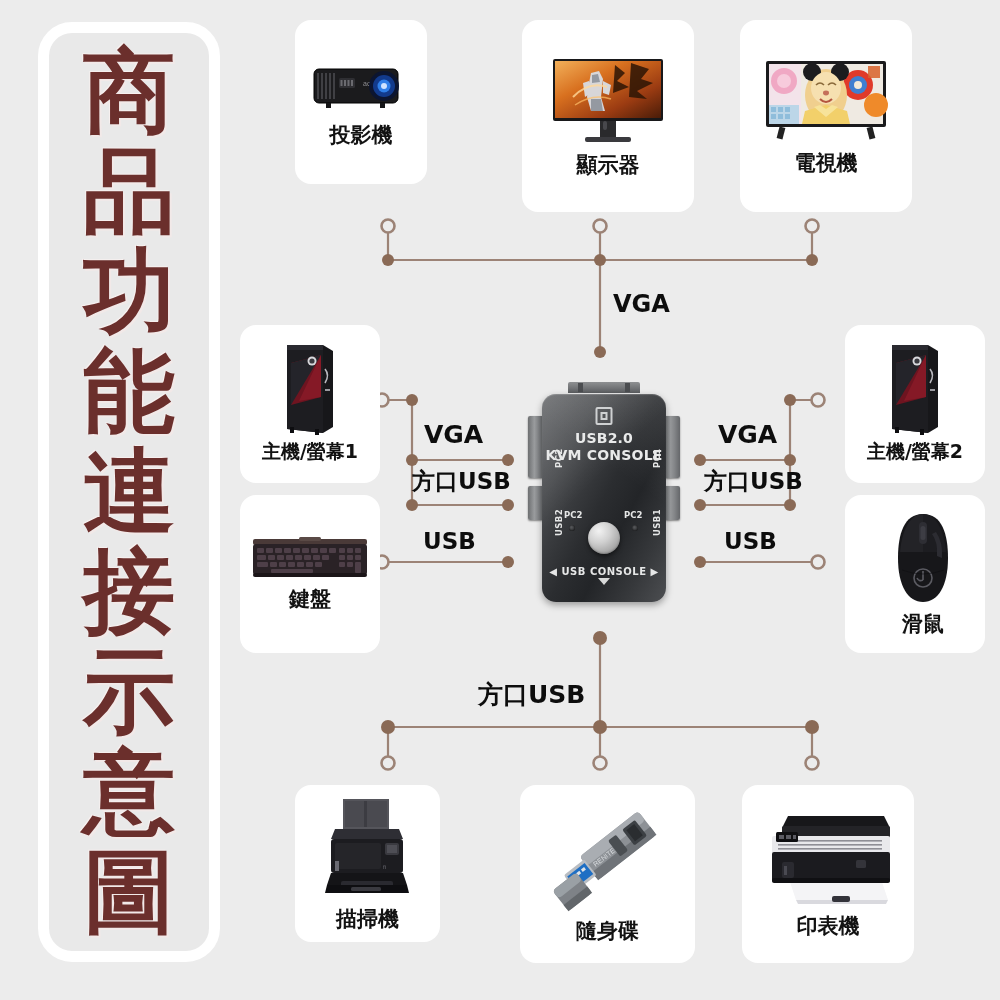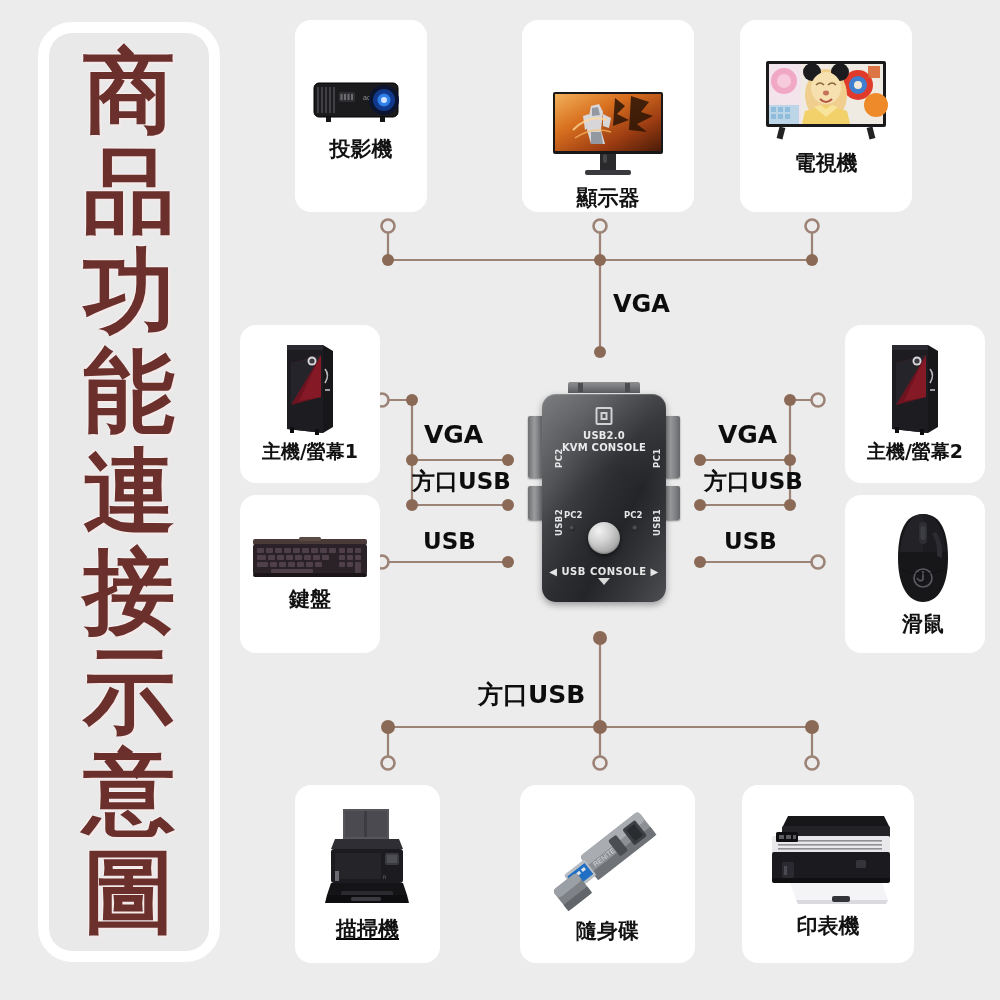--- a/index.html
+++ b/index.html
@@ -68,28 +68,28 @@
     font-family: "DejaVu Sans", "Liberation Sans", sans-serif;
     font-size: 21px;
     font-weight: 700;
     color: #121212;
     white-space: nowrap;
     margin-top: 4px;
   }
   .card .caption.small { font-size: 19px; }
 
   
-  .card-projector { left: 295px; top: 20px;  width: 132px; height: 192px; }
-  .card-monitor   { left: 522px; top: 20px;  width: 172px; height: 192px; justify-content: flex-end; }
+  .card-projector { left: 295px; top: 20px;  width: 132px; height: 164px; }
+  .card-monitor   { left: 522px; top: 20px;  width: 172px; height: 192px; }
   .card-tv        { left: 740px; top: 20px;  width: 172px; height: 192px; }
   .card-pc1       { left: 240px; top: 325px; width: 140px; height: 158px; }
   .card-keyboard  { left: 240px; top: 495px; width: 140px; height: 158px; text-align: center; }
   .card-pc2       { left: 845px; top: 325px; width: 140px; height: 158px; }
   .card-mouse     { left: 845px; top: 495px; width: 140px; height: 158px; padding-left: 16px; }
-  .card-scanner   { left: 295px; top: 785px; width: 145px; height: 178px; text-decoration: underline; }
+  .card-scanner   { left: 295px; top: 785px; width: 145px; height: 157px; }
   .card-usbdrive  { left: 520px; top: 785px; width: 175px; height: 178px; }
   .card-printer   { left: 742px; top: 785px; width: 172px; height: 178px; }
 
   
   .art { display:block; }
 
   
   #wires {
     position: absolute; left:0; top:0;
     width: 1000px; height: 1000px;
@@ -137,21 +137,21 @@
     box-sizing:border-box;
   }
   .usb-logo::after{
     content:""; position:absolute; left:3px; top:3px; right:3px; bottom:3px;
     border:2px solid #cfd1d2; box-sizing:border-box;
   }
   .kvm-title {
     position:absolute; left:0; right:0; top:36px;
     text-align:center;
     font-family:"DejaVu Sans","Liberation Sans",sans-serif;
-    font-size:10px; font-weight:700; color:#e9eaea;
+    font-size:14px; font-weight:700; color:#e9eaea;
     line-height:1.18; letter-spacing:.2px;
   }
   .port {
     position:absolute;
     background: linear-gradient(90deg,#6d6f71,#9a9c9e 40%,#65676a);
     border-radius:2px;
     box-shadow: 0 1px 2px rgba(0,0,0,.45);
   }
   .port.left  { left: 0px;  width: 16px; }
   .port.right { right: 0px; width: 16px; }

